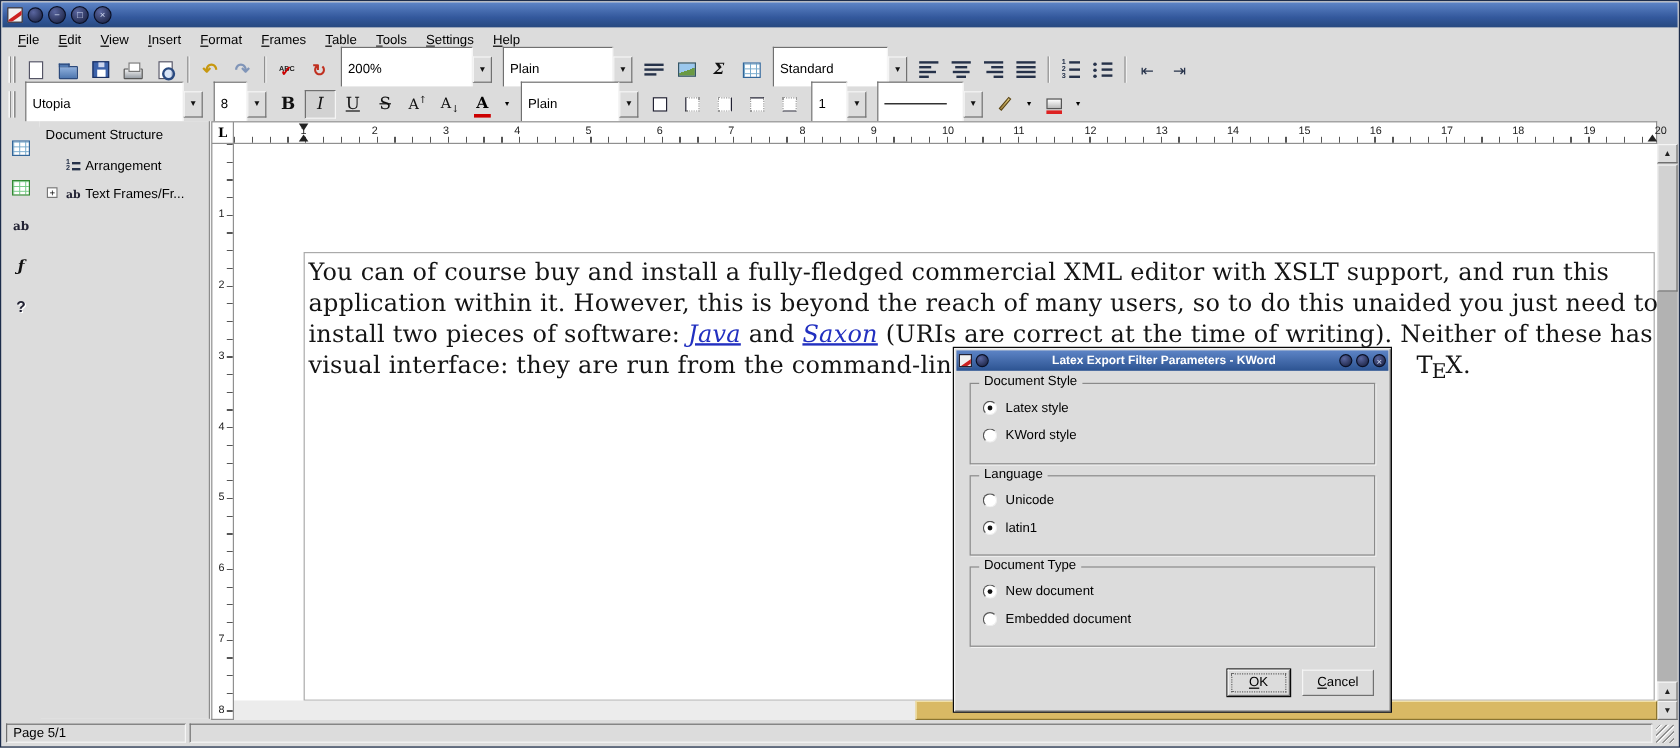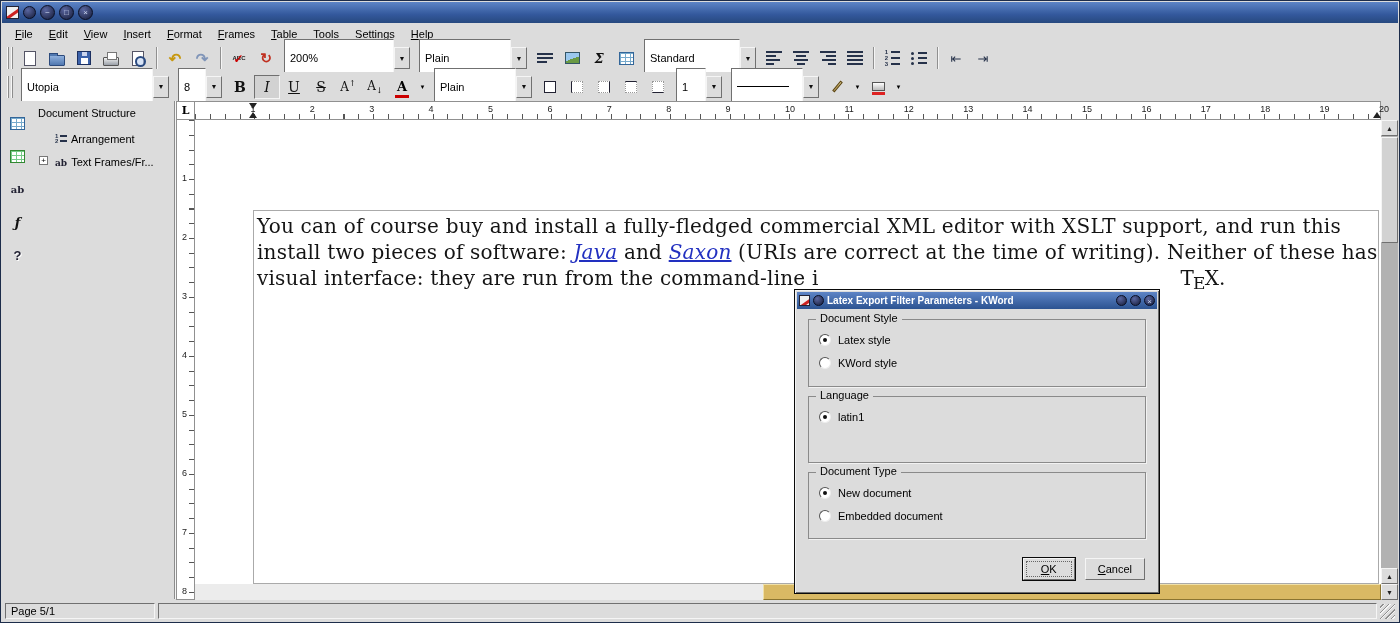--- a/index.html
+++ b/index.html
@@ -136,21 +136,21 @@
     display:flex;align-items:center;gap:3px;padding:2px 3px}
   .sb-panel{height:16px;border:1px solid;border-color:#707070 #f5f5f5 #f5f5f5 #707070;
     display:flex;align-items:center;padding:0 5px;white-space:nowrap}
   .sb-grip{width:15px;height:15px;background:repeating-linear-gradient(135deg,#dcdcdc 0 2px,#909090 2px 3px,#f5f5f5 3px 4px)}
 
   
   #dialog{position:absolute;left:793px;top:288px;width:366px;height:305px;background:#dcdcdc;
     border:1px solid #0a0a0a;box-shadow:inset 1px 1px 0 #f2f2f2,inset -1px -1px 0 #6a6a6a;z-index:50}
   .dlg-titlebar{height:17px;margin:2px;background:linear-gradient(180deg,#5d84c6,#2c5391);
     display:flex;align-items:center;padding:0 2px;gap:3px}
-  .dlg-title{flex:1;color:#fff;font-weight:bold;font-size:10px;white-space:nowrap;overflow:hidden}
+  .dlg-title{flex:1;text-align:center;color:#fff;font-weight:bold;font-size:10px;white-space:nowrap;overflow:hidden}
   .group{position:absolute;left:13px;right:13px;border:1px solid #8a8a8a;box-shadow:1px 1px 0 #f2f2f2;padding-top:8px}
   .group-title{position:absolute;top:-8px;left:7px;background:#dcdcdc;padding:0 4px;white-space:nowrap}
   .radio-row{display:flex;align-items:center;gap:7px;height:23px;padding-left:10px}
   .radio{width:12px;height:12px;border-radius:50%;background:#fff;border:1px solid;border-color:#555 #eee #eee #555;position:relative;flex:none}
   .radio.on::after{content:"";position:absolute;left:3px;top:3px;width:4px;height:4px;border-radius:50%;background:#111}
   .dlg-buttons{position:absolute;right:14px;bottom:13px;display:flex;gap:10px}
   .btn{min-width:52px;height:22px;background:#dcdcdc;border:1px solid;border-color:#f5f5f5 #707070 #707070 #f5f5f5;
     padding:0 12px;position:relative;text-align:center}
   .btn.default{box-shadow:0 0 0 1px #0a0a0a}
   .btn.default::after{content:"";position:absolute;inset:2px;border:1px dotted #666}
@@ -473,20 +473,23 @@
       <span class="rnum v" style="top: 407px;">7</span>
       <span class="rnum v" style="top: 466px;">8</span>
     </div>
 
   <div id="canvas">
     <div id="textframe">
       <div class="docline">
         <span>You can of course buy and install a fully-fledged commercial XML editor with XSLT support, and run this</span>
       </div>
       <div class="docline">
+        <span>application within it. However, this is beyond the reach of many users, so to do this unaided you just need to</span>
+      </div>
+      <div class="docline">
         <span>install two pieces of software: </span><a class="doclink">Java</a><span> and </span><a class="doclink">Saxon</a><span> (URIs are correct at the time of writing). Neither of these has a</span>
       </div>
       <div class="docline">
         <span>visual interface: they are run from the command-line i</span><span class="texgap"></span><span><span>T</span><span class="tex-e">E</span><span>X.</span></span>
       </div>
     </div>
   </div>
 
   <div id="vscroll">
     <button class="sc-btn" style="top:0">▲</button>
@@ -522,20 +525,24 @@
       </div>
       <div class="radio-row">
         <span class="radio"></span>
         <span>KWord style</span>
       </div>
     </div>
 
     <div class="group" style="top:106px;height:67px">
       <span class="group-title">Language</span>
       <div class="radio-row">
+        <span class="radio"></span>
+        <span>Unicode</span>
+      </div>
+      <div class="radio-row">
         <span class="radio on"></span>
         <span>latin1</span>
       </div>
     </div>
 
     <div class="group" style="top:182px;height:67px">
       <span class="group-title">Document Type</span>
       <div class="radio-row">
         <span class="radio on"></span>
         <span>New document</span>

